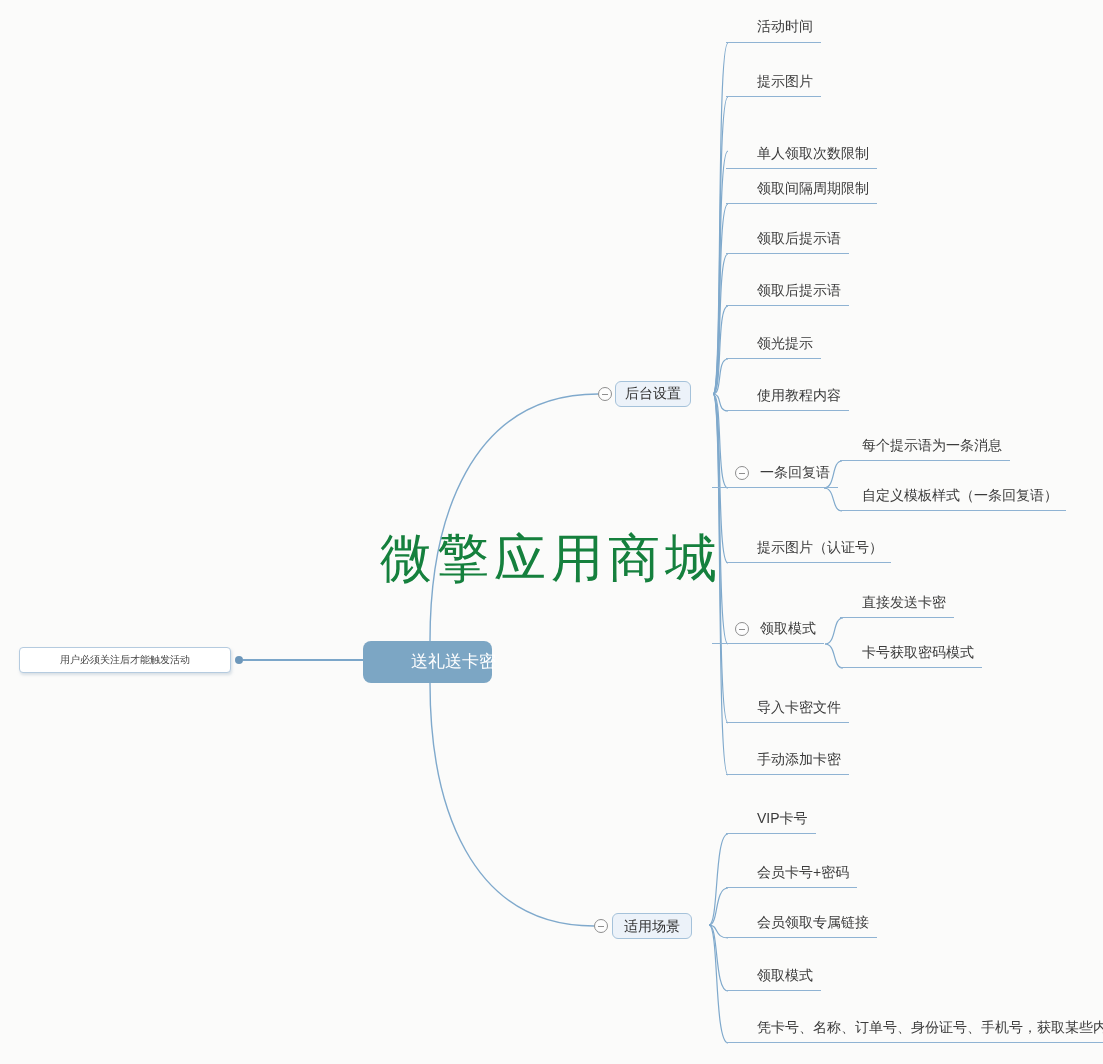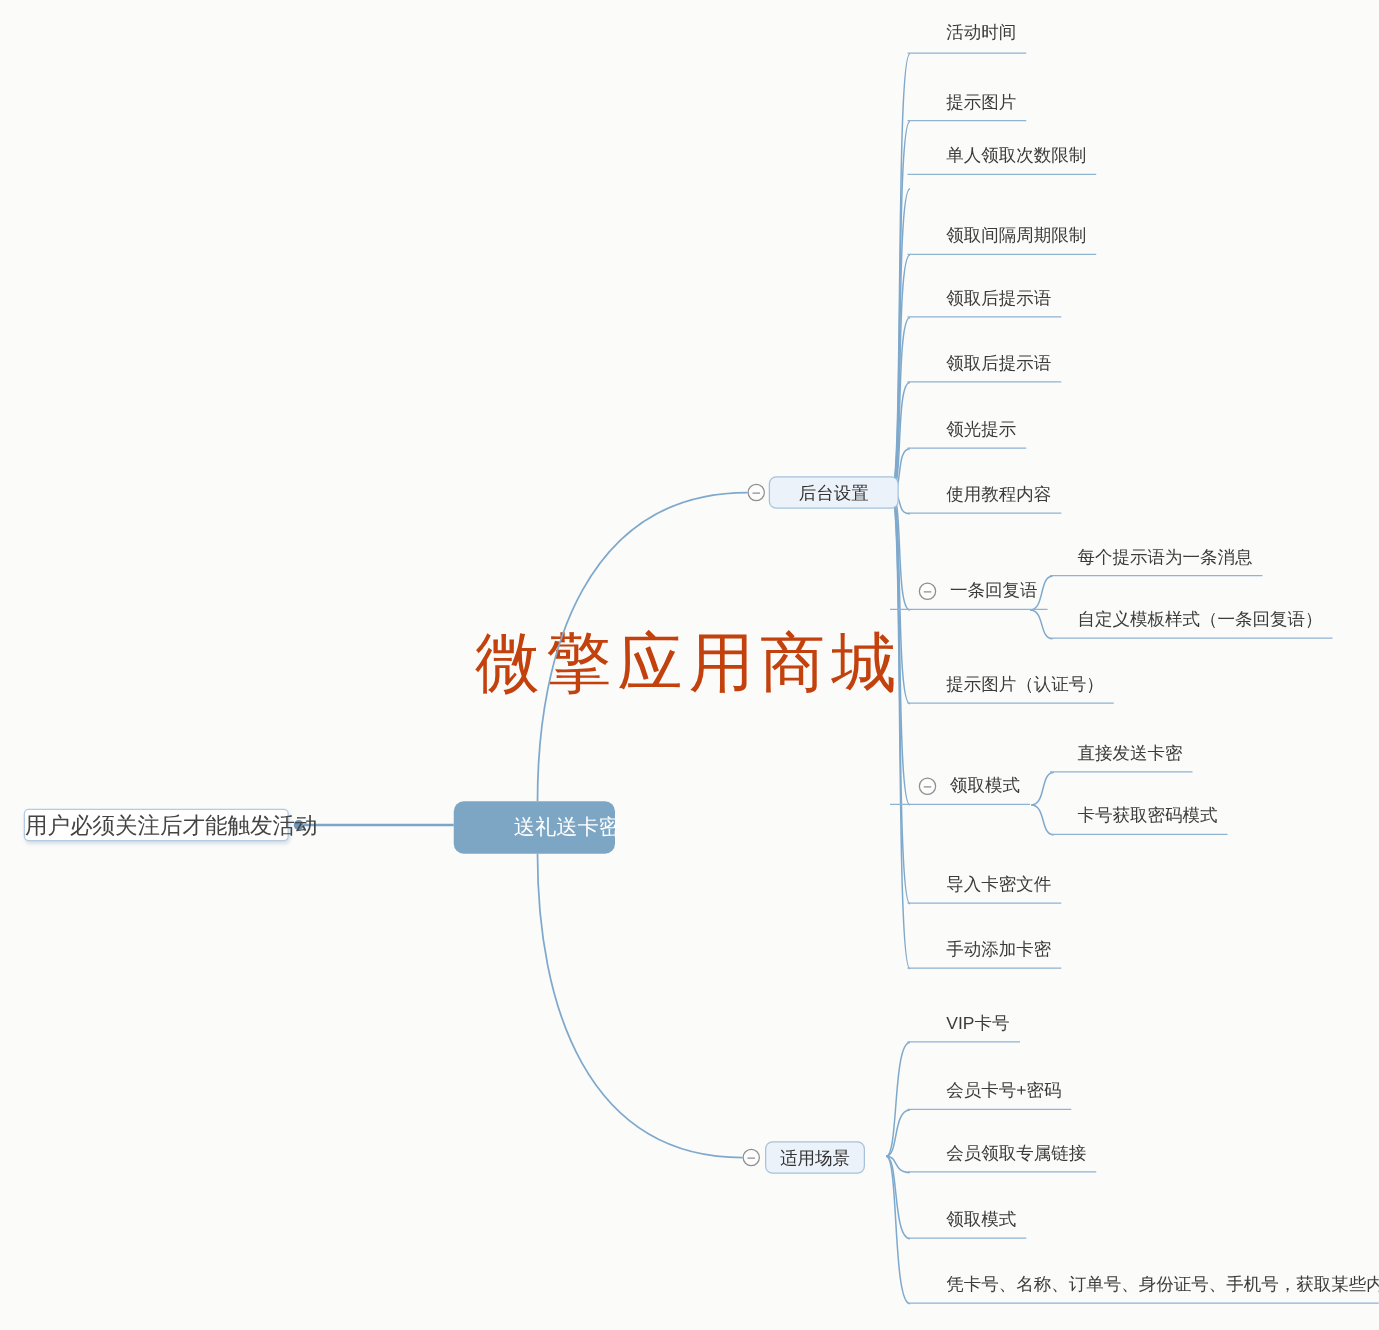--- a/index.html
+++ b/index.html
@@ -3,43 +3,43 @@
 <meta charset="utf-8">
 <style>
   html,body{margin:0;padding:0;}
   body{
     width:1103px;height:1064px;position:relative;overflow:hidden;
     background:#fbfbfa;
     font-family:"Liberation Sans","DejaVu Sans",sans-serif;
   }
   #stage{position:absolute;inset:0;}
   .watermark{
-    position:absolute;left:380px;top:496px;z-index:0;
-    font-size:52px;letter-spacing:5px;color:#c2410c;white-space:nowrap;
+    position:absolute;left:380px;top:524px;z-index:0;
+    font-size:52px;letter-spacing:5px;color:#15803d;white-space:nowrap;
     user-select:none;
   }
   svg.edges{position:absolute;left:0;top:0;z-index:1;}
   .node,.leaf,.subparent,.minus{position:absolute;z-index:2;box-sizing:border-box;white-space:nowrap;}
   .root-node{
     left:363px;top:641px;width:129px;height:42px;line-height:42px;
     background:#7ca6c4;color:#ffffff;border-radius:8px;text-align:center;
     font-size:17px;
     padding-left:48px;
   }
   .note-box{
     left:19px;top:647px;width:212px;height:26px;line-height:24px;
     background:#ffffff;border:1px solid #b5cbdf;border-radius:4px;
     box-shadow:1px 2px 3px rgba(150,170,190,.35);
-    text-align:center;font-size:18px;color:#444;
+    text-align:center;font-size:10px;color:#444;
   }
   .branch-box{
     background:#ecf2f9;border:1px solid #a5c2da;border-radius:6px;
     text-align:center;font-size:14px;color:#333;height:26px;line-height:24px;
   }
-  .branch-box.b1{left:615px;top:381px;width:104px;}
+  .branch-box.b1{left:615px;top:381px;width:76px;font-family:Liberation Serif, serif;}
   .branch-box.b2{left:612px;top:913px;width:80px;}
   .leaf{
     font-size:14px;line-height:20px;color:#3b3b3b;
     border-bottom:1px solid #8fb3d3;
     padding:0 8px 5px 31px;left:726px;
   }
   .leaf.lvl2{left:840px;padding-left:22px;}
   .subparent{
     font-size:14px;line-height:20px;color:#3b3b3b;
     border-bottom:1px solid #8fb3d3;
@@ -100,21 +100,21 @@
 
   <div class="node note-box">用户必须关注后才能触发活动</div>
 
   <div class="node root-node">送礼送卡密</div>
 
   <span class="minus" style="left:598px;top:387px;"></span>
   <div class="node branch-box b1">后台设置</div>
 
   <div class="leaf" style="top:17px;font-family:Liberation Mono, monospace;">活动时间</div>
   <div class="leaf" style="top:71px;">提示图片</div>
-  <div class="leaf" style="top:114px;">单人领取次数限制</div>
+  <div class="leaf" style="top:143px;">单人领取次数限制</div>
   <div class="leaf" style="top:178px;">领取间隔周期限制</div>
   <div class="leaf" style="top:228px;">领取后提示语</div>
   <div class="leaf" style="top:280px;">领取后提示语</div>
   <div class="leaf" style="top:333px;">领光提示</div>
   <div class="leaf" style="top:385px;">使用教程内容</div>
 
   <span class="minus" style="left:735px;top:466px;"></span>
   <div class="subparent" style="top:462px;">一条回复语</div>
   <div class="leaf lvl2" style="top:435px;">每个提示语为一条消息</div>
   <div class="leaf lvl2" style="top:485px;">自定义模板样式（一条回复语）</div>

